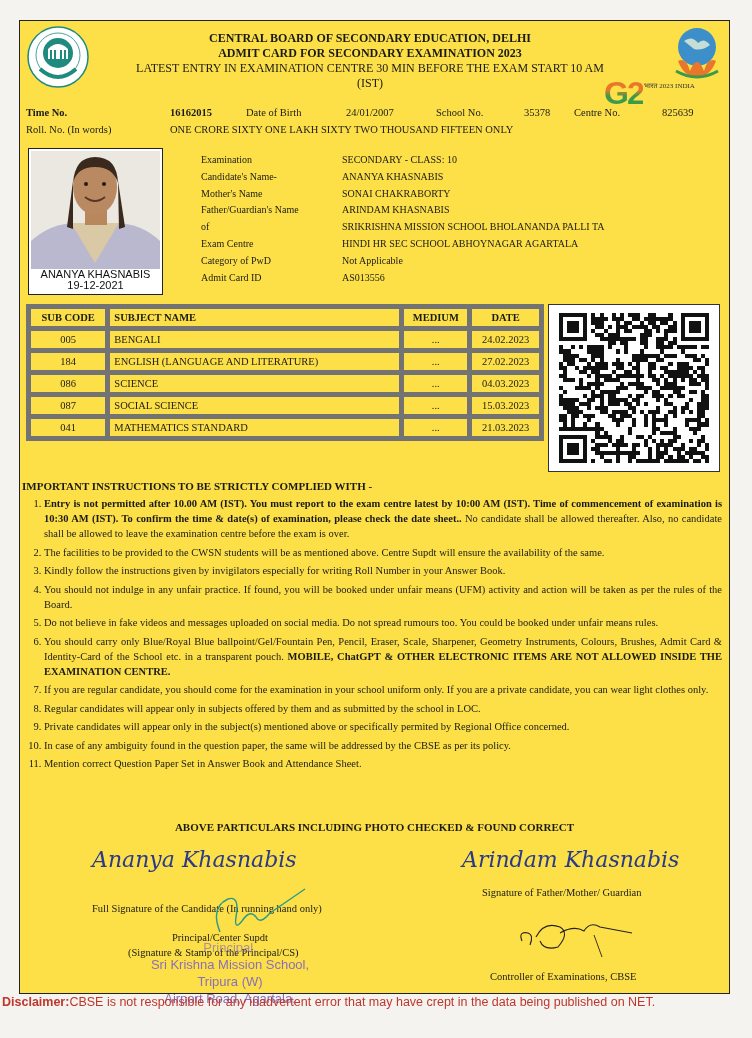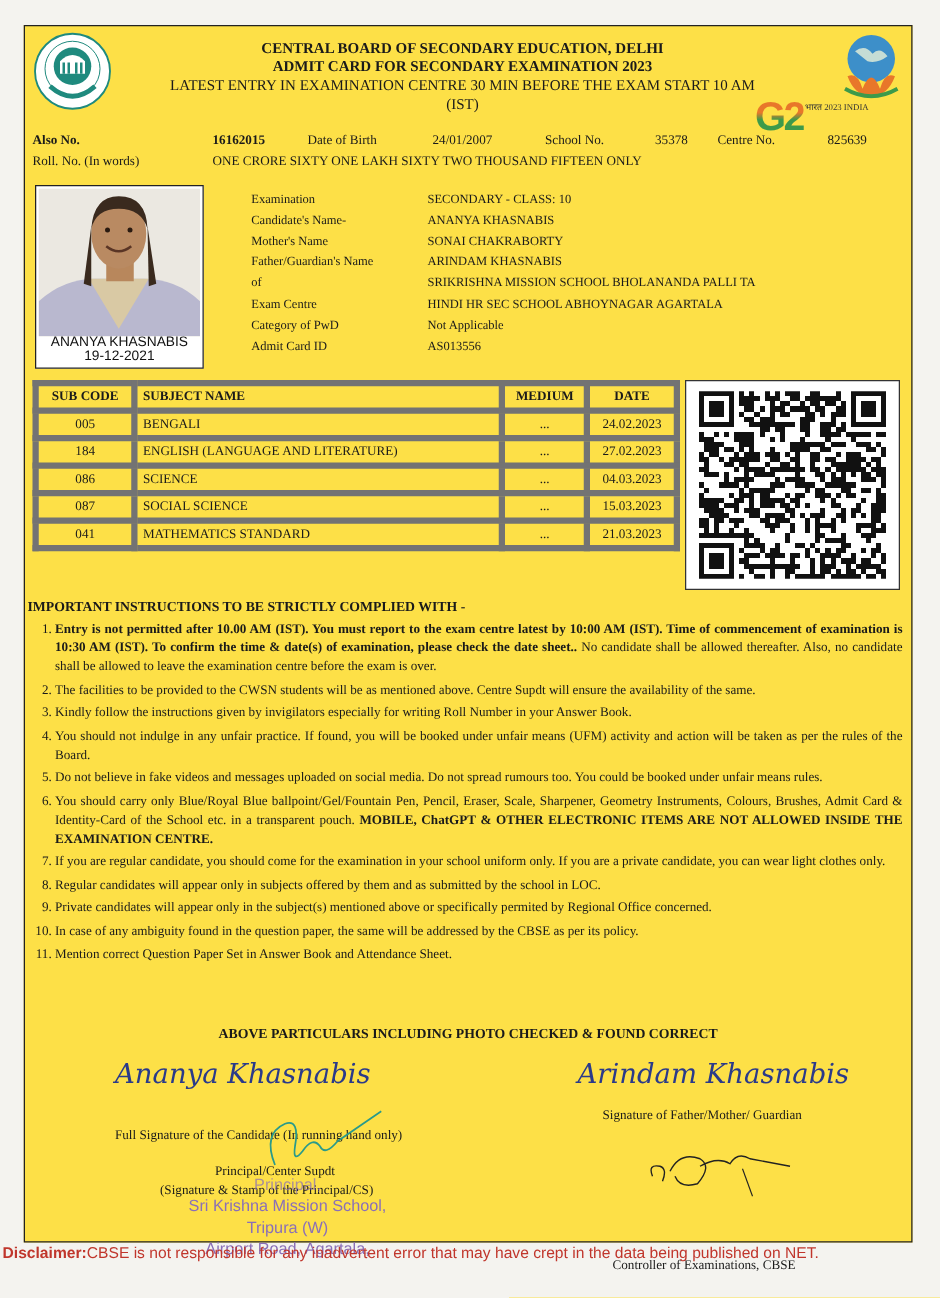--- a/index.html
+++ b/index.html
@@ -65,21 +65,21 @@
     <div class="g20-text">G2</div>
     <svg style="position:absolute;left:70px;top:4px;" width="46" height="52" viewBox="0 0 46 52">
       <circle cx="23" cy="20" r="19" fill="#3d8fc9"></circle>
       <path d="M10 14 Q18 8 24 16 Q30 10 36 18 Q28 24 20 22 Z" fill="#e7f0d8" opacity="0.8"></path>
       <path d="M4 34 Q12 30 16 44 Q23 26 30 44 Q34 30 42 34 Q36 50 23 50 Q10 50 4 34 Z" fill="#e8772a"></path>
       <path d="M2 44 Q23 56 44 44" fill="none" stroke="#3d9a4a" stroke-width="3"></path>
     </svg>
     <div class="g20-sub">भारत 2023 INDIA</div>
   </div>
 
-  <div class="row1" style="left:6px;font-weight:bold;">Also No.</div>
+  <div class="row1" style="left:6px;font-weight:bold;">Time No.</div>
   <div class="row1" style="left:150px;font-weight:bold;">16162015</div>
   <div class="row1" style="left:226px;text-align:center;">Date of Birth</div>
   <div class="row1" style="left:326px;">24/01/2007</div>
   <div class="row1" style="left:416px;">School No.</div>
   <div class="row1" style="left:504px;">35378</div>
   <div class="row1" style="left:554px;">Centre No.</div>
   <div class="row1" style="left:642px;">825639</div>
   <div class="row2" style="left:6px;">Roll. No. (In words)</div>
   <div class="row2" style="left:150px;">ONE CRORE SIXTY ONE LAKH SIXTY TWO THOUSAND FIFTEEN ONLY</div>
 
@@ -832,18 +832,18 @@
     <div style="opacity:0.7">Principal,</div>
     <div>Sri Krishna Mission School,</div>
     <div>Tripura (W)</div>
     <div>Airport Road, Agartala,</div>
   </div>
 
   <svg class="abs" style="left:494px;top:890px;" width="120" height="50" viewBox="0 0 120 50">
     <path d="M8 30 Q4 20 14 22 Q20 24 16 34 M22 26 Q30 10 46 16 Q56 22 44 36 Q30 40 26 30 M46 22 Q60 14 70 20 Q76 10 86 16 L118 22" fill="none" stroke="#222" stroke-width="1.1"></path>
     <path d="M80 24 L88 46" stroke="#222" stroke-width="0.9"></path>
   </svg>
-  <div class="lbl" style="left:470px;top:950px;margin-top:36px;">Controller of Examinations, CBSE</div>
+  <div class="lbl" style="left:470px;top:950px;">Controller of Examinations, CBSE</div>
 </div>
 
 <div class="disclaimer">
   <b>Disclaimer:</b><span>CBSE is not responsible for any inadvertent error that may have crept in the data being published on NET.</span>
 </div>
 
 </body></html>

